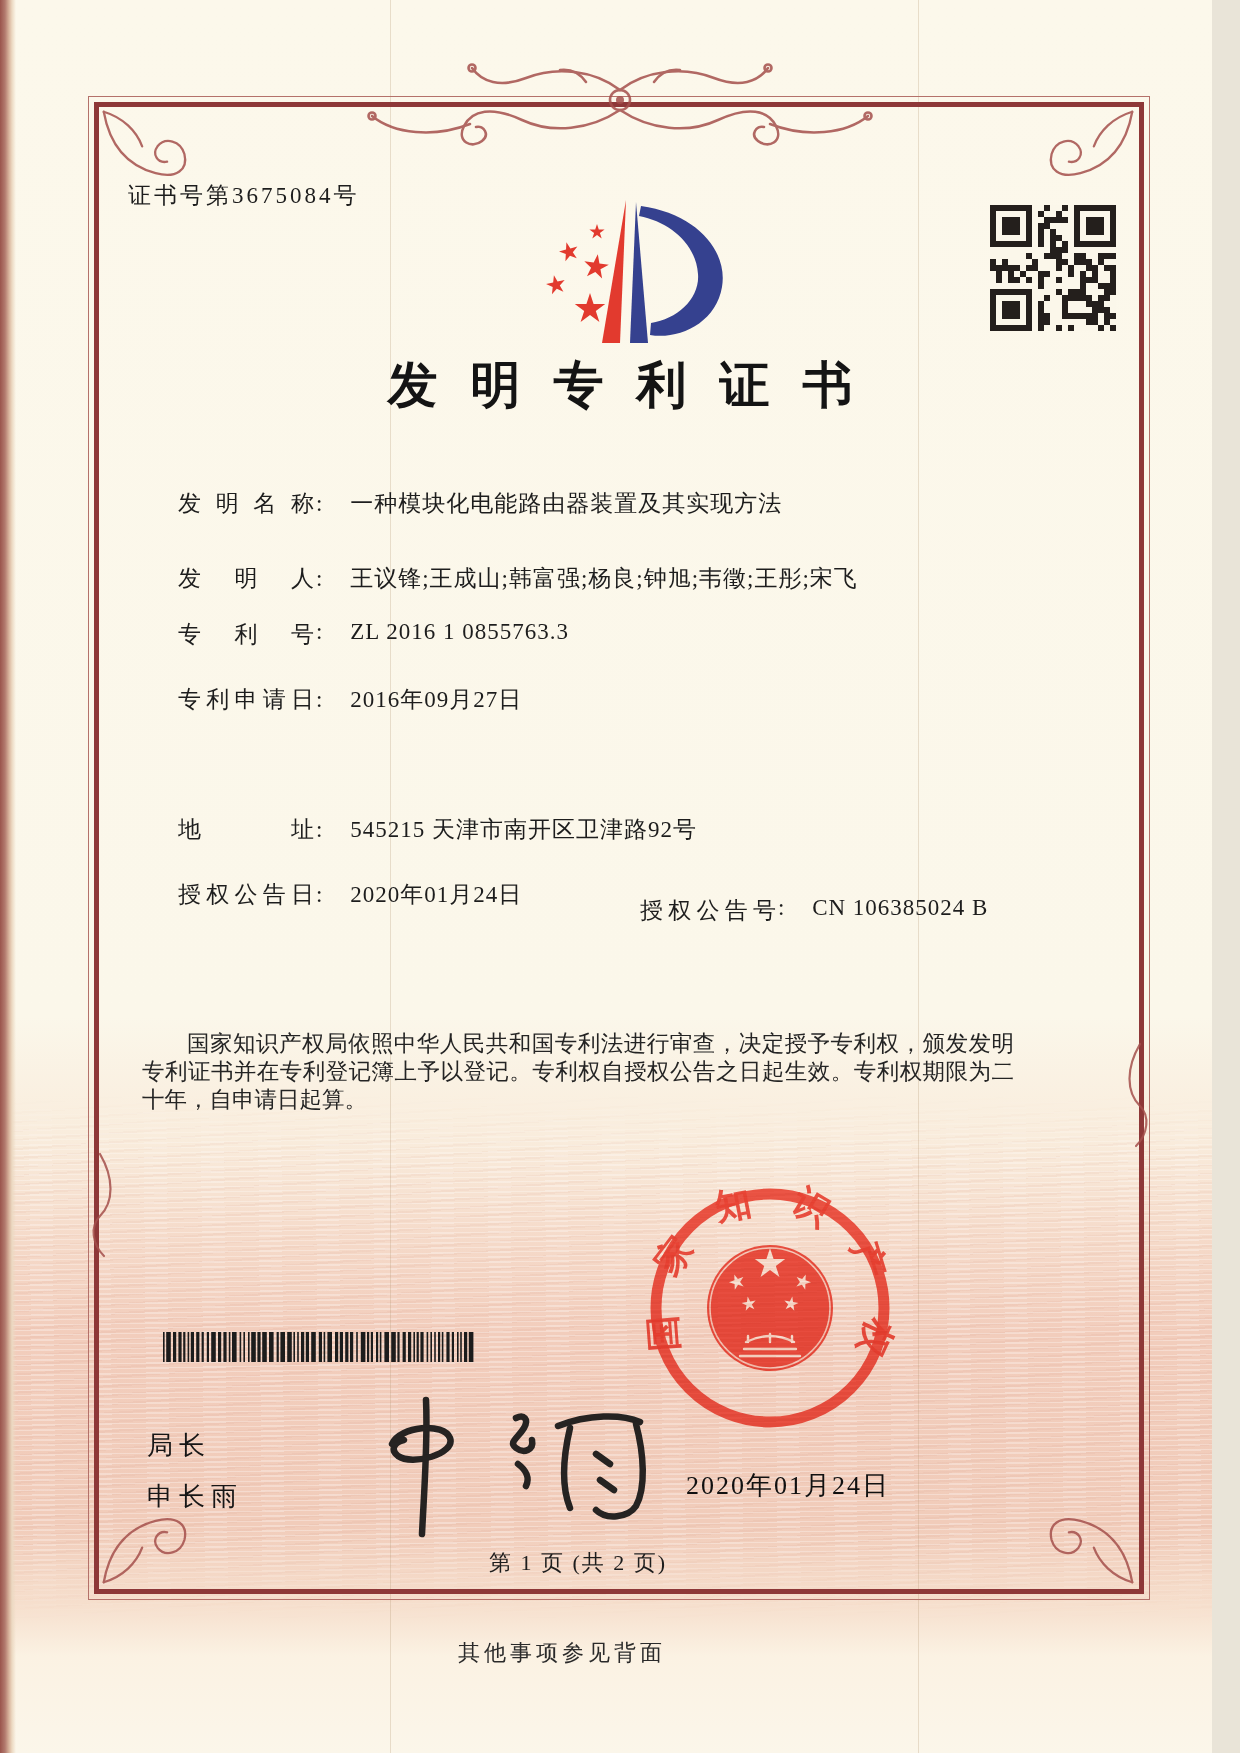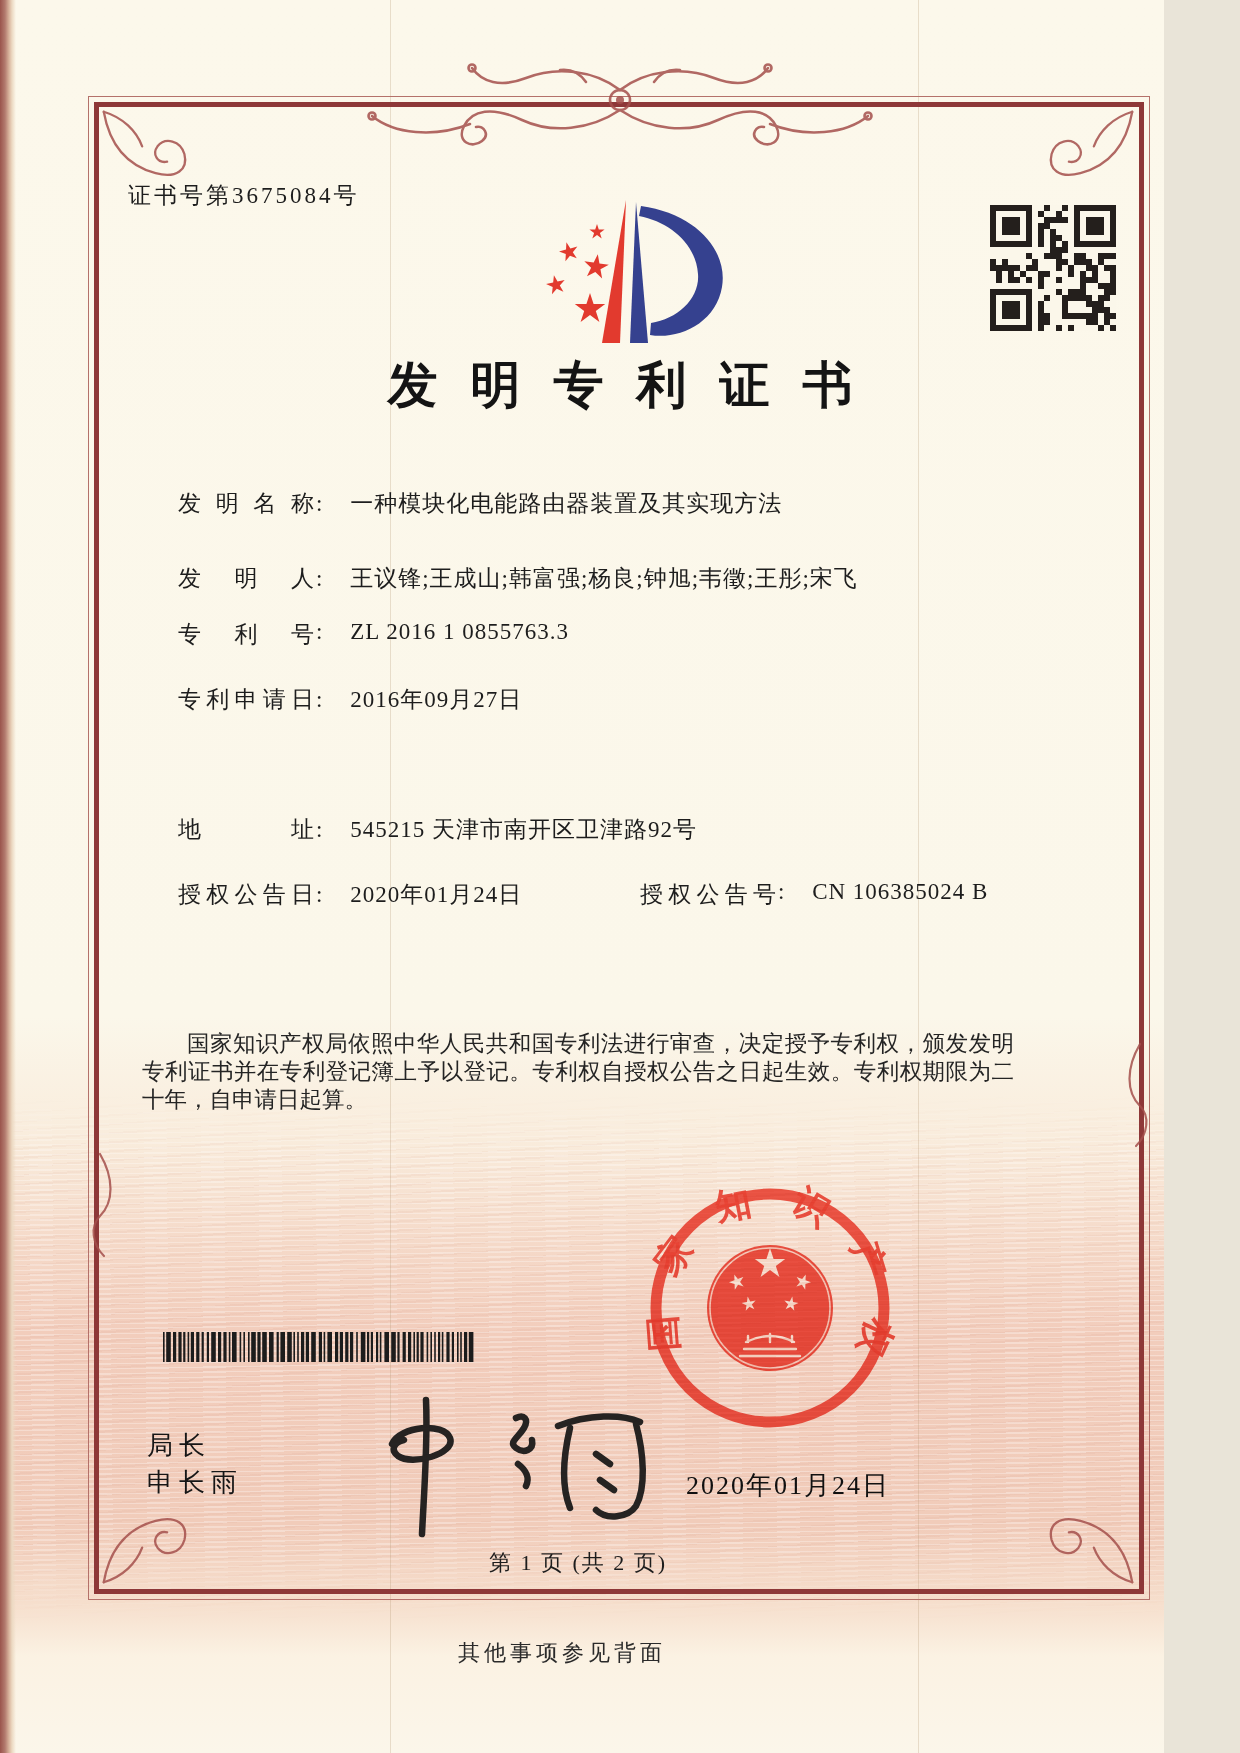--- a/index.html
+++ b/index.html
@@ -2,21 +2,21 @@
 <html><head>
 <meta charset="utf-8">
 <style>
   html,body{margin:0;padding:0;background:#e9e4d8;}
   .page{
     position:relative;width:1164px;height:1753px;overflow:hidden;
     background:linear-gradient(180deg,
       #fcf8eb 0%, #fbf7ea 58%, #f9ecdc 65%,
       #f5d9c8 71%, #f2cdbc 76%, #f1ccba 87%,
       #f6dfcd 91.5%, #fbf2e3 94.5%, #fbf6ea 100%);
-    font-family:"Liberation Serif","DejaVu Serif",serif;color:#1d1d1d;
+    font-family:"Liberation Serif","DejaVu Serif",serif;color:#1d1d1d;padding-left:48px;
   }
   .waves{position:absolute;left:0;top:1095px;width:1240px;height:525px;
     background:
       repeating-linear-gradient(179deg, rgba(255,255,255,.30) 0 1.4px, rgba(255,255,255,0) 1.4px 5px),
       repeating-linear-gradient(176deg, rgba(201,120,100,.06) 0 2px, rgba(0,0,0,0) 2px 9px);
     -webkit-mask-image:linear-gradient(180deg,transparent,#000 12%,#000 86%,transparent);
     mask-image:linear-gradient(180deg,transparent,#000 12%,#000 86%,transparent);
   }
   .spine{position:absolute;left:0;top:0;width:16px;height:1753px;
     background:linear-gradient(90deg,#9a544c 0,#b27a6e 5px,#d8b39c 9px,#ecd9c2 12px,rgba(236,217,194,0) 16px);}
@@ -27,28 +27,28 @@
   .orn{position:absolute;pointer-events:none;opacity:.85;}
   .cert-no{position:absolute;left:128px;top:180px;font-size:23px;letter-spacing:3px;}
   .logo{position:absolute;left:538px;top:186px;}
   .qr{position:absolute;left:990px;top:205px;}
   .title{position:absolute;left:0;top:352px;width:1240px;text-align:center;
     font-size:50px;font-weight:700;letter-spacing:33px;text-indent:33px;color:#141414;}
   .field-row{position:absolute;left:164px;width:940px;height:34px;font-size:23px;margin-left:14px;}
   .flabel{display:inline-block;width:136px;text-align:justify;text-align-last:justify;vertical-align:top;}
   .fcolon{display:inline-block;margin-left:2px;}
   .fvalue{display:inline-block;margin-left:22px;letter-spacing:1px;white-space:nowrap;}
-  .fgroup2{position:absolute;left:462px;top:0;}
+  .fgroup2{position:absolute;left:462px;top:16px;}
   .body-text{position:absolute;left:142px;top:1030px;width:872px;
     font-size:22.5px;line-height:28px;text-align:justify;color:#242424;}
   .body-text p{margin:0;text-indent:2em;}
   .barcode{position:absolute;left:163px;top:1332px;}
   .director{position:absolute;left:147px;top:1428px;font-size:26px;letter-spacing:6px;
     font-family:"Liberation Sans","DejaVu Sans",sans-serif;color:#161616;}
-  .director div{margin-bottom:2px;font-family:Liberation Serif, serif;}
+  .director div{margin-bottom:16px;font-family:Liberation Serif, serif;}
   .signature{position:absolute;left:348px;top:1392px;}
   .seal{position:absolute;left:630px;top:1168px;mix-blend-mode:multiply;opacity:.95;}
   .seal-date{position:absolute;left:686px;top:1468px;font-size:26px;letter-spacing:2px;color:#101010;}
   .page-indicator{position:absolute;left:0;top:1548px;width:1240px;text-align:center;
     font-size:22px;letter-spacing:2px;transform:translateX(-42px);}
   .back-note{position:absolute;left:0;top:1638px;width:1240px;text-align:center;
     font-size:22px;letter-spacing:4px;transform:translateX(-58px);color:#2a2a2a;}
 </style>
 </head>
 <body>

